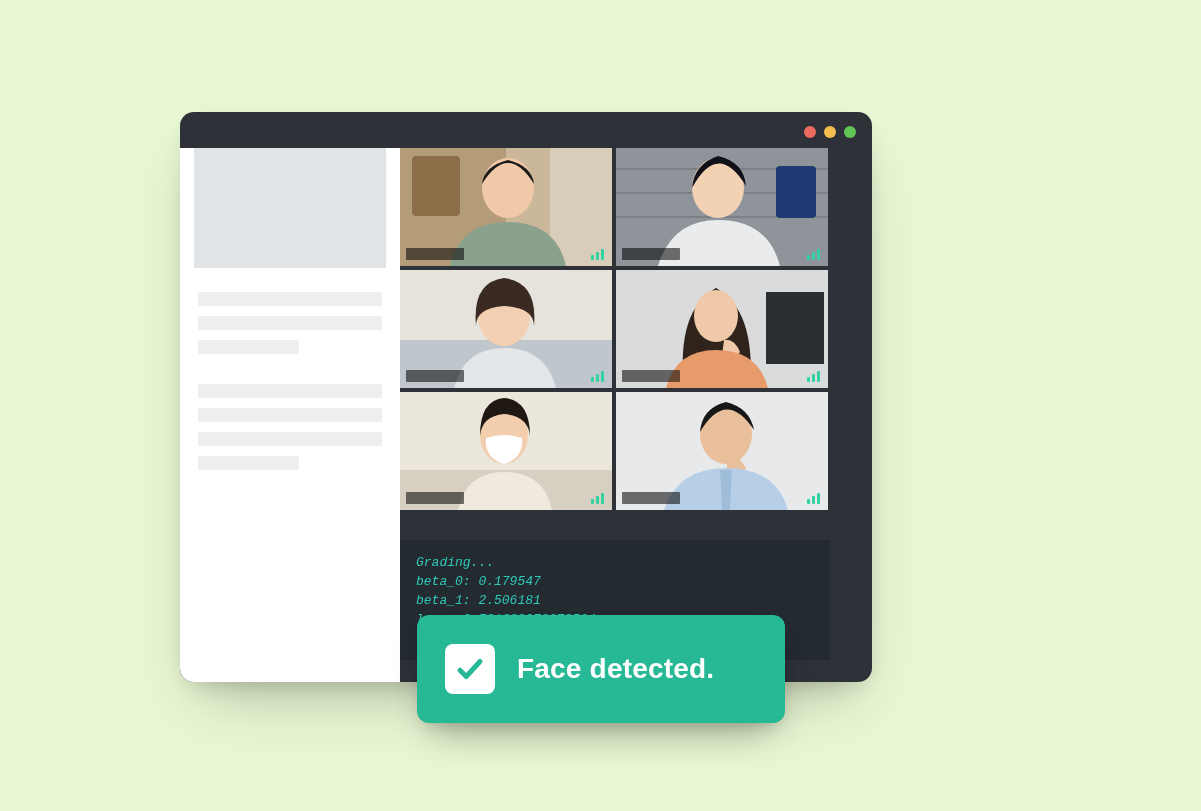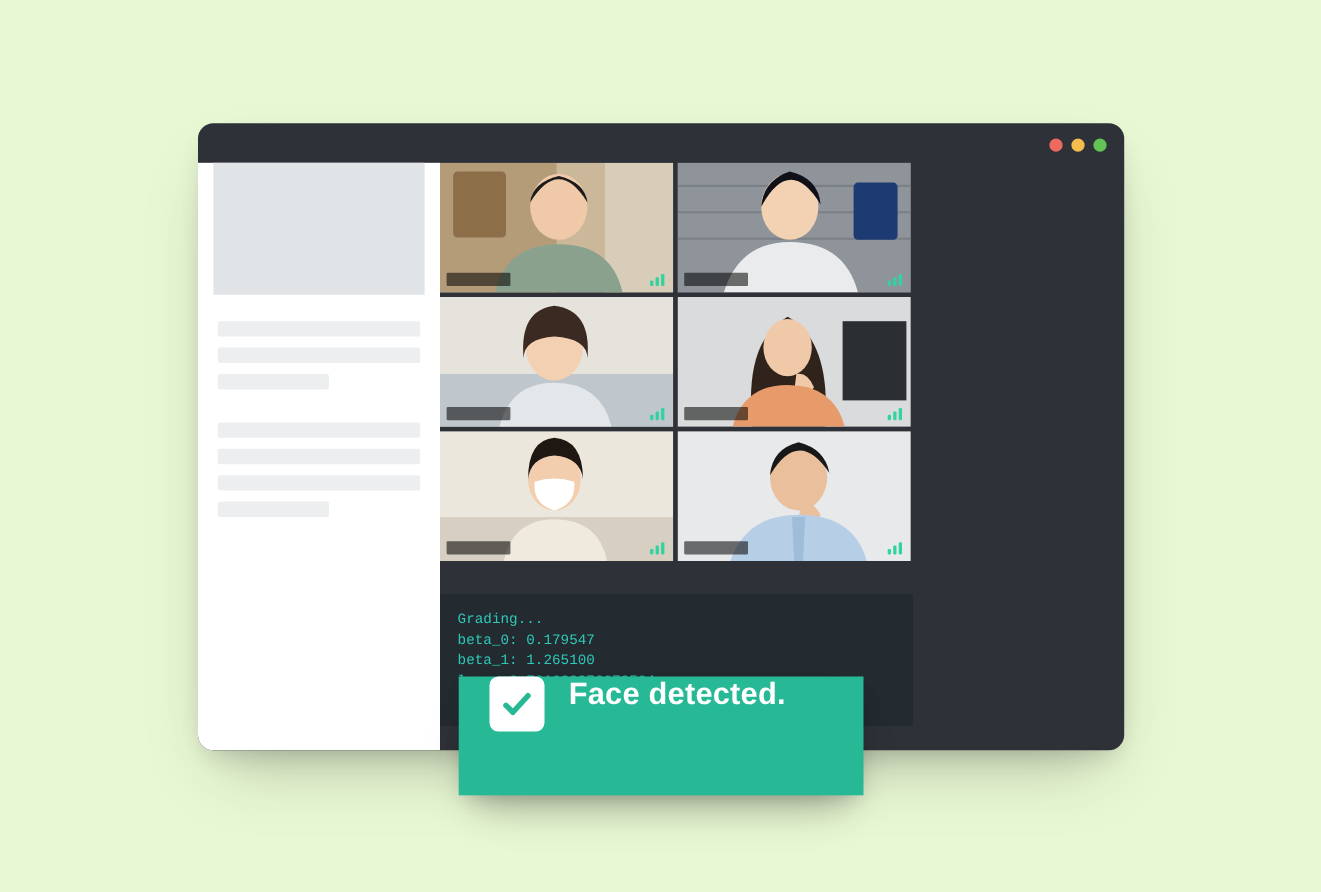--- a/index.html
+++ b/index.html
@@ -10,28 +10,29 @@
     font-family: -apple-system, BlinkMacSystemFont, "Segoe UI", Helvetica, Arial, sans-serif;
     position: relative;
     overflow: hidden;
   }
 
   
   .window {
     position: absolute;
     left: 180px;
     top: 112px;
-    width: 842px;
+    width: 692px;
     height: 570px;
     background: #2e3238;
     border-radius: 14px;
     box-shadow: 0 30px 60px -20px rgba(0,0,0,.25), 0 10px 25px -10px rgba(0,0,0,.2);
     overflow: hidden;
     display: flex;
     flex-direction: column;
+    font-style: italic;
   }
 
   
   .traffic {
     position: absolute;
     top: 14px; right: 16px;
     display: flex; gap: 8px;
   }
   .traffic span {
     width: 12px; height: 12px; border-radius: 50%;
@@ -126,23 +127,23 @@
   .terminal div { white-space: pre; }
 
   
   .toast {
     position:absolute;
     left: 417px;
     top: 615px;
     width: 368px;
     height: 108px;
     background:#27b995;
-    border-radius: 0;
+    border-radius: 12px;
     box-shadow: 0 24px 40px -14px rgba(0,0,0,.28), 0 8px 18px -8px rgba(0,0,0,.22);
-    display:flex; 
+    display:flex; align-items:center;
     padding: 0 28px;
     gap: 22px;
   }
   .toast .checkbox {
     width: 50px; height: 50px;
     background:#fff; border-radius:8px;
     display:flex; align-items:center; justify-content:center;
   }
   .toast .checkbox svg { width:30px; height:30px; }
   .toast .label {
@@ -289,21 +290,21 @@
               <i></i>
               <i></i>
             </div>
         </div>
 
       </div>
 
       <div class="terminal">
         <div>Grading...</div>
         <div>beta_0: 0.179547</div>
-        <div>beta_1: 1.265100</div>
+        <div>beta_1: 2.506181</div>
         <div>loss: 3.721639970679564</div>
       </div>
 
     </div>
   </div>
 </div>
 
 <div class="toast">
   <div class="checkbox">
     <svg viewBox="0 0 24 24" fill="none" stroke="#27b995" stroke-width="4" stroke-linecap="round" stroke-linejoin="round">

